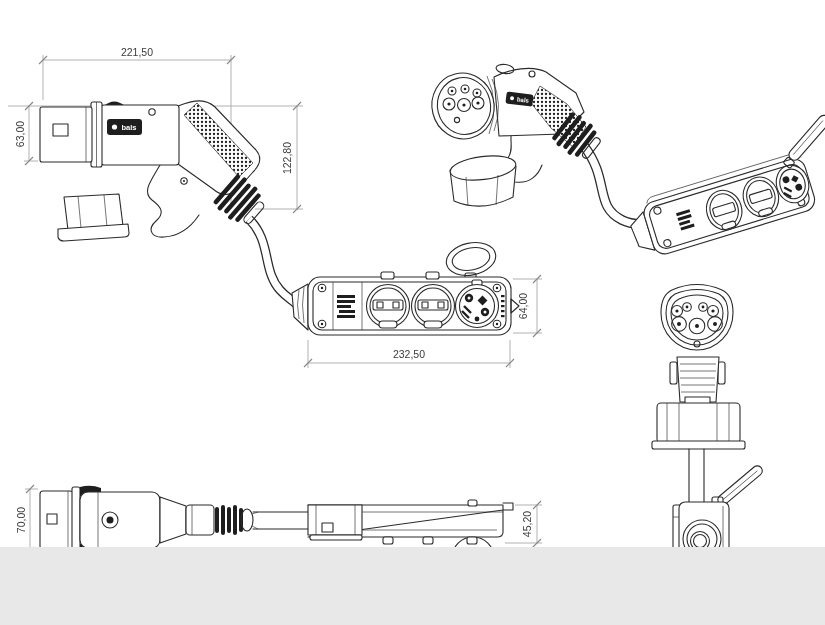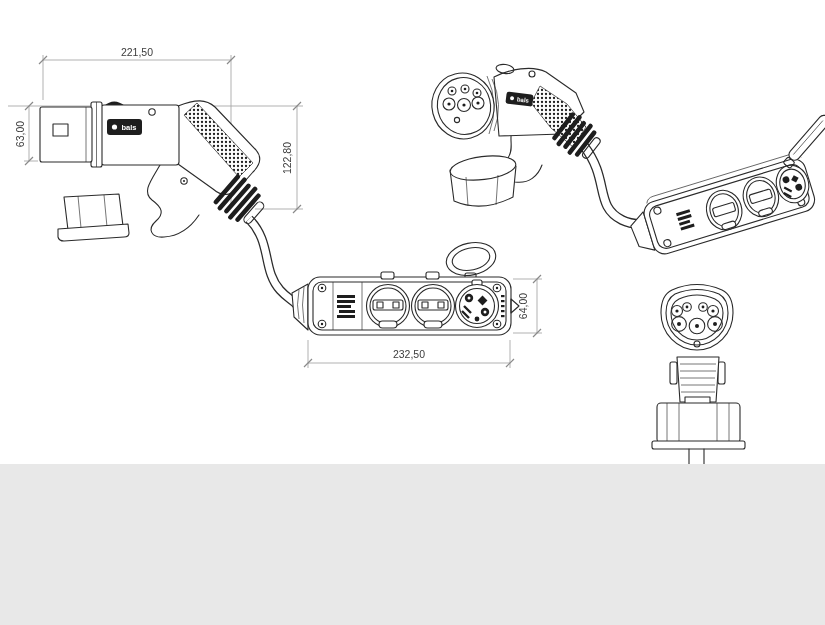--- a/index.html
+++ b/index.html
@@ -1,16 +1,16 @@
 <!DOCTYPE html>
 <html><head>
 <meta charset="utf-8">
 <style>
   html,body{margin:0;padding:0;background:#e8e8e8;}
-  .sheet{position:relative;width:825px;height:464px;background:#ffffff;overflow:hidden;
+  .sheet{position:relative;width:825px;height:547px;background:#ffffff;overflow:hidden;
          font-family:"Liberation Sans",sans-serif;}
   svg{position:absolute;left:0;top:0;}
   .obj{stroke:#2b2b2b;stroke-width:1.1;fill:#ffffff;stroke-linejoin:round;stroke-linecap:round;}
   .objn{stroke:#2b2b2b;stroke-width:1.1;fill:none;stroke-linejoin:round;stroke-linecap:round;}
   .thin{stroke:#2b2b2b;stroke-width:0.65;fill:none;}
   .fb{fill:#1e1e1e;stroke:none;}
   .dim{stroke:#a8a8a8;stroke-width:0.9;fill:none;}
   .tick{stroke:#8a8a8a;stroke-width:1.2;fill:none;}
   .dimtext{fill:#3c3c3c;font-size:10.5px;font-family:"Liberation Sans",sans-serif;}
   .logotext{fill:#ffffff;font-weight:bold;font-size:7.5px;font-family:"Liberation Sans",sans-serif;}

